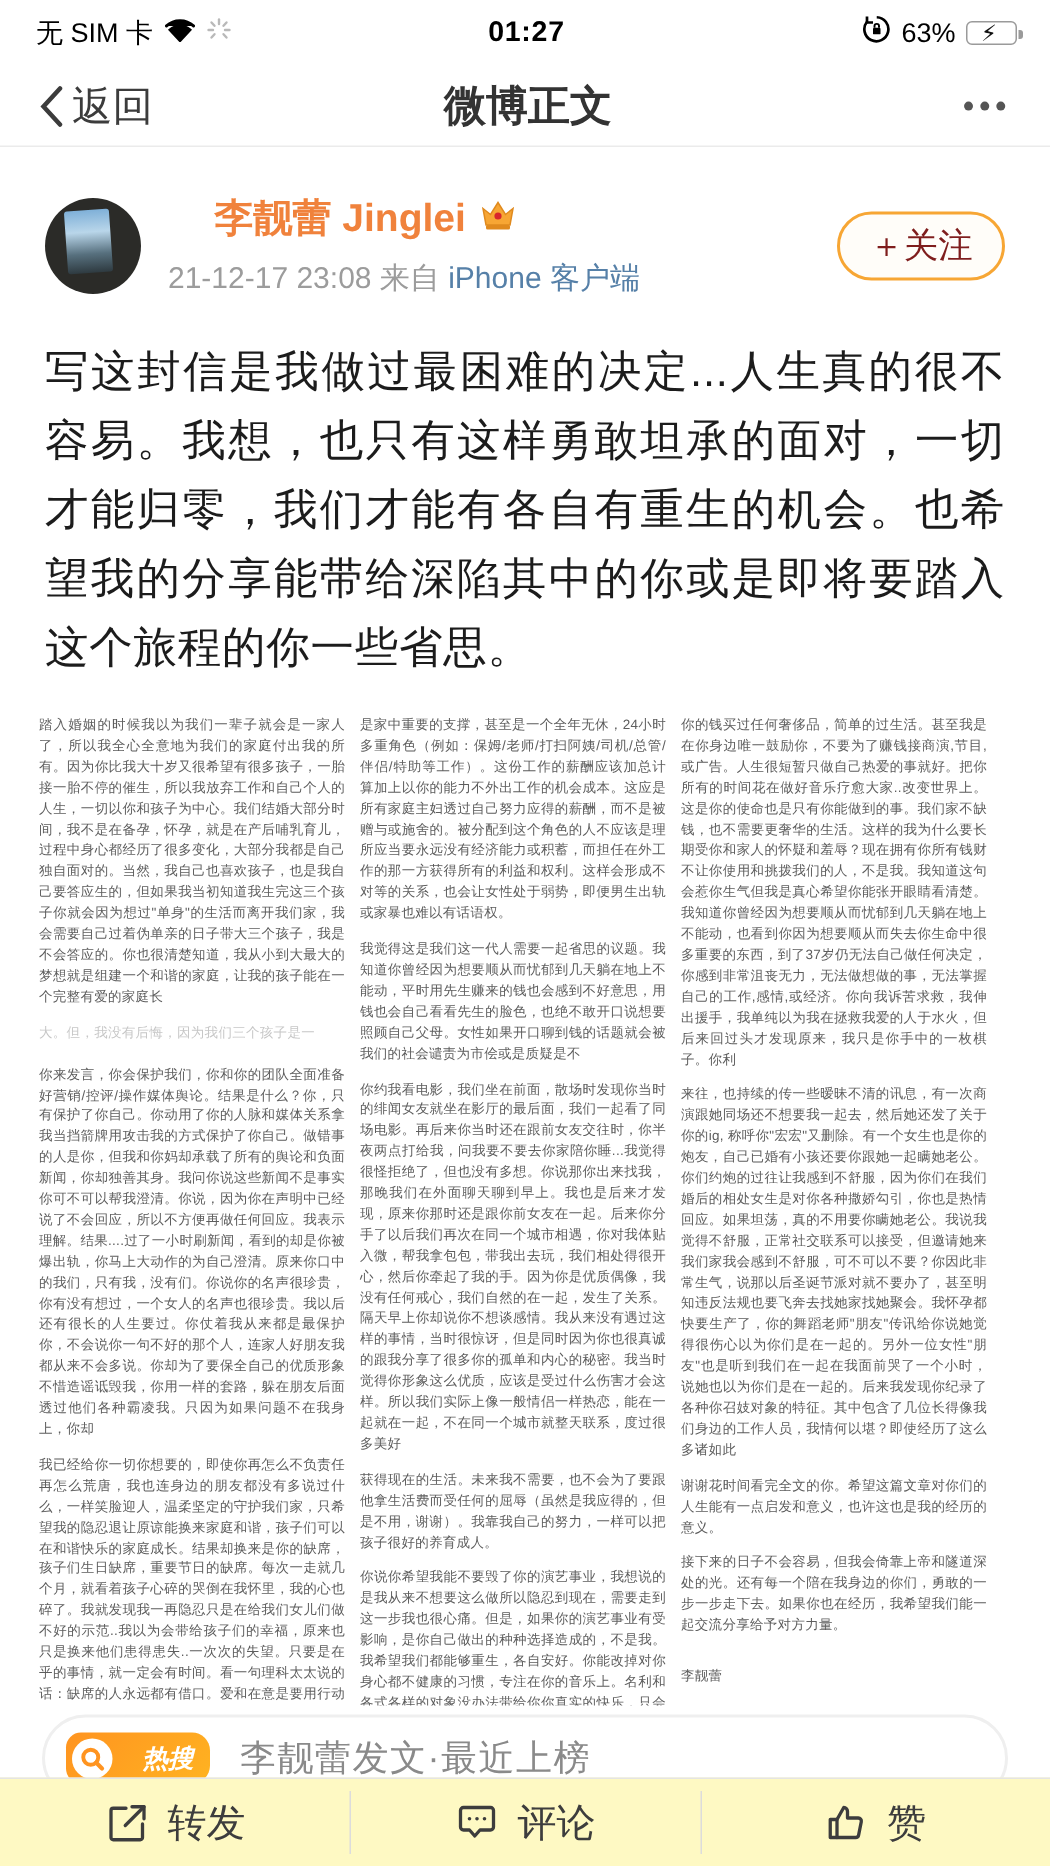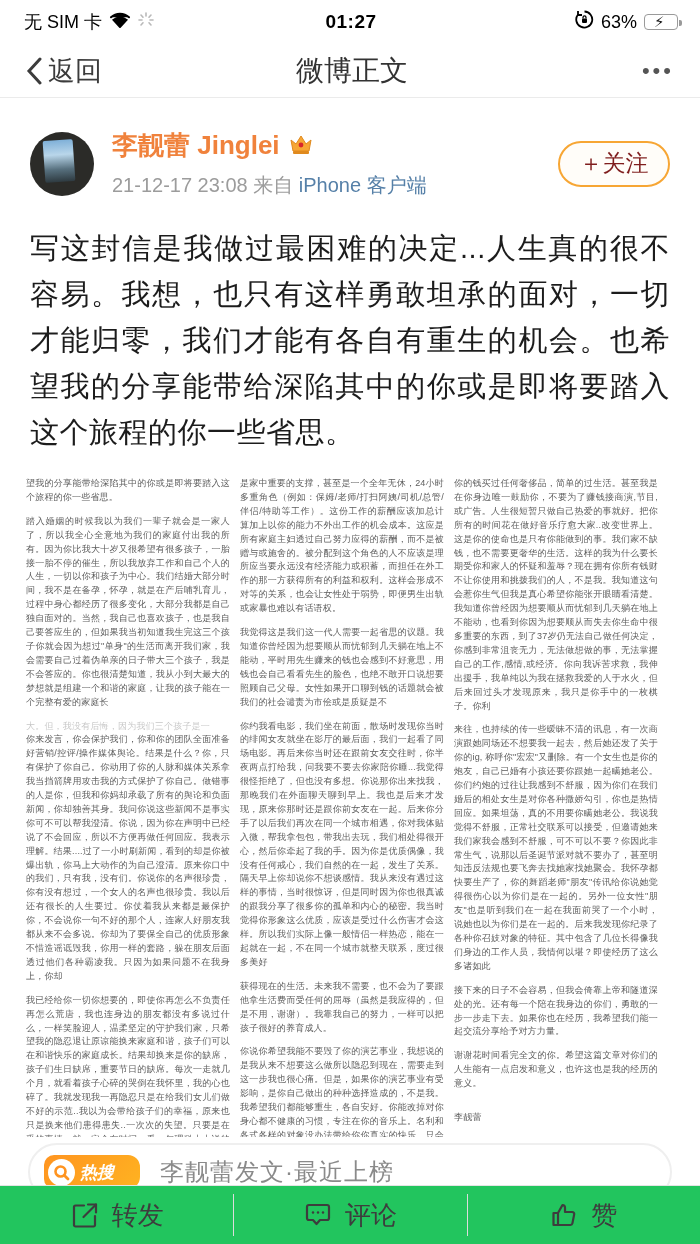--- a/index.html
+++ b/index.html
@@ -13,56 +13,56 @@
   .sb-time { font-weight:bold; font-size:19px; letter-spacing:.5px; }
   .batt { position:relative; width:34px; height:16px; border:1.5px solid #9a9a9a; border-radius:4px; padding:1px; }
   .batt:after { content:""; position:absolute; right:-5px; top:4.5px; width:3px; height:6px; background:#9a9a9a; border-radius:0 2px 2px 0; }
   .batt-fill { height:100%; width:63%; background:#35c759; border-radius:2px; }
   .batt-bolt { position:absolute; left:9px; top:-2px; font-size:15px; color:#111; text-shadow:0 0 2px #fff; }
 
   
   .nav { height:54px; display:flex; align-items:center; justify-content:space-between; padding:0 26px; border-bottom:1px solid #ebebeb; }
   .nav-back { display:flex; align-items:center; gap:6px; font-size:27px; color:#3c3c3c; }
   .nav-back svg { display:block; }
-  .nav-title { position:absolute; left:4px; right:0; text-align:center; font-size:28px; font-weight:normal; color:#333; pointer-events:none; }
+  .nav-title { position:absolute; left:4px; right:0; text-align:center; font-size:28px; font-weight:bold; color:#333; pointer-events:none; }
   .nav-more { font-size:22px; color:#555; letter-spacing:3px; }
 
   
   .header { display:flex; align-items:center; padding:30px 30px 0 30px; }
   .avatar { width:64px; height:64px; border-radius:50%; overflow:hidden; position:relative; background:#2b2b28; flex:0 0 auto; }
   .avatar .photo { position:absolute; left:14px; top:8px; width:30px; height:42px; background:linear-gradient(180deg,#7fb0d8 0%,#b9d6ea 35%,#57707e 70%,#2e3a40 100%); border-radius:2px; transform:rotate(-4deg); }
   .hmeta { margin-left:18px; flex:1; }
   .uname-row { display:flex; align-items:center; gap:8px; }
-  .uname { font-size:26px; font-weight:bold; color:#f0823c; }
+  .uname { font-size:26px; font-weight:bold; color:#f0823c;margin-left:31px; }
   .crown { display:inline-block; }
   .sub { margin-top:9px; font-size:20px; color:#9c9c9c; }
   .sub .src-link { color:#5680a8; }
   .follow-btn { flex:0 0 auto; width:112px; height:46px; border:2px solid #f7a634; border-radius:24px; color:#7f1d1d; font-size:23px; display:flex; align-items:center; justify-content:center; background:#fffdf9; }
 
   
   .body-text { padding:26px 30px 0 30px; font-size:29px; line-height:46px; color:#1c1c1c; letter-spacing:.5px; text-align:justify; }
 
   
   .letter { margin-top:14px; height:668px; padding:8px 26px 0 26px; display:flex; gap:10px; overflow:hidden; background:#fff; }
   .lcol { width:204px; flex:0 0 auto; }
   .lp { font-size:9px; line-height:13.9px; color:#5d5d5d; text-align:justify; margin-bottom:10px; letter-spacing:.2px; }
-  .lp.faded { opacity:.35; filter:blur(.4px); margin-bottom:0; }
+  .lp.faded { opacity:.35; filter:blur(.4px); margin-bottom:14px; }
   .lp.sig { text-align:left; margin-top:20px; }
 
   
   .hot-wrap { padding:6px 28px 0 28px; }
   .hot-pill { height:58px; border:2px solid #efefef; border-radius:30px; display:flex; align-items:center; padding:0 18px 0 14px; background:#fff; }
-  .hot-badge { position:relative; height:34px; min-width:96px; background:linear-gradient(135deg,#ff9420,#ffb321); border-radius:10px 12px 12px 10px; display:flex; align-items:center; padding:0 10px 0 4px; gap:5px; }
+  .hot-badge { position:relative; height:34px; min-width:96px; background:linear-gradient(135deg,#ff9420,#ffb321); border-radius:10px 12px 12px 10px; display:flex; align-items:center; padding:0 10px 0 4px; gap:20px; }
   .hot-q { width:27px; height:27px; background:#fff; border-radius:50%; display:flex; align-items:center; justify-content:center; }
   .hot-q svg { display:block; }
   .hot-badge-label { color:#fff; font-size:17px; font-weight:bold; font-style:italic; }
   .hot-text { margin-left:20px; font-size:24px; color:#8a8a8a; letter-spacing:1px; }
 
   
-  .toolbar { position:absolute; left:0; bottom:0; width:700px; height:59px; background:#22c55e; border-top:1px solid #e4e4e4; display:flex; }
+  .toolbar { position:absolute; left:0; bottom:0; width:700px; height:59px; background:#fef9c3; border-top:1px solid #e4e4e4; display:flex; }
   .tb-item { flex:1; display:flex; align-items:center; justify-content:center; gap:12px; font-size:26px; color:#3d3d3d; position:relative; }
   .tb-item + .tb-item:before { content:""; position:absolute; left:0; top:8px; bottom:8px; width:1px; background:#dcdcdc; }
   .tb-item svg { display:block; }
 </style>
 </head>
 <body>
 
 <div class="statusbar">
   <div class="sb-left">
     <span>无 SIM 卡</span>
@@ -132,38 +132,37 @@
       <span class="src-link">iPhone 客户端</span>
     </div>
   </div>
   <div class="follow-btn">＋关注</div>
 </div>
 
 <div class="body-text">写这封信是我做过最困难的决定...人生真的很不容易。我想，也只有这样勇敢坦承的面对，一切才能归零，我们才能有各自有重生的机会。也希望我的分享能带给深陷其中的你或是即将要踏入这个旅程的你一些省思。</div>
 
 <div class="letter">
   <div class="lcol">
-      <p class="lp">望我的分享能带给深陷其中的你或是即将要踏入这个旅程的你一些省思。</p>
       <p class="lp">踏入婚姻的时候我以为我们一辈子就会是一家人了，所以我全心全意地为我们的家庭付出我的所有。因为你比我大十岁又很希望有很多孩子，一胎接一胎不停的催生，所以我放弃工作和自己个人的人生，一切以你和孩子为中心。我们结婚大部分时间，我不是在备孕，怀孕，就是在产后哺乳育儿，过程中身心都经历了很多变化，大部分我都是自己独自面对的。当然，我自己也喜欢孩子，也是我自己要答应生的，但如果我当初知道我生完这三个孩子你就会因为想过"单身"的生活而离开我们家，我会需要自己过着伪单亲的日子带大三个孩子，我是不会答应的。你也很清楚知道，我从小到大最大的梦想就是组建一个和谐的家庭，让我的孩子能在一个完整有爱的家庭长</p>
       <p class="lp faded">大。但，我没有后悔，因为我们三个孩子是一</p>
       <p class="lp">你来发言，你会保护我们，你和你的团队全面准备好营销/控评/操作媒体舆论。结果是什么？你，只有保护了你自己。你动用了你的人脉和媒体关系拿我当挡箭牌用攻击我的方式保护了你自己。做错事的人是你，但我和你妈却承载了所有的舆论和负面新闻，你却独善其身。我问你说这些新闻不是事实你可不可以帮我澄清。你说，因为你在声明中已经说了不会回应，所以不方便再做任何回应。我表示理解。结果....过了一小时刷新闻，看到的却是你被爆出轨，你马上大动作的为自己澄清。原来你口中的我们，只有我，没有们。你说你的名声很珍贵，你有没有想过，一个女人的名声也很珍贵。我以后还有很长的人生要过。你仗着我从来都是最保护你，不会说你一句不好的那个人，连家人好朋友我都从来不会多说。你却为了要保全自己的优质形象不惜造谣诋毁我，你用一样的套路，躲在朋友后面透过他们各种霸凌我。只因为如果问题不在我身上，你却</p>
       <p class="lp">我已经给你一切你想要的，即使你再怎么不负责任再怎么荒唐，我也连身边的朋友都没有多说过什么，一样笑脸迎人，温柔坚定的守护我们家，只希望我的隐忍退让原谅能换来家庭和谐，孩子们可以在和谐快乐的家庭成长。结果却换来是你的缺席，孩子们生日缺席，重要节日的缺席。每次一走就几个月，就看着孩子心碎的哭倒在我怀里，我的心也碎了。我就发现我一再隐忍只是在给我们女儿们做不好的示范..我以为会带给孩子们的幸福，原来也只是换来他们患得患失..一次次的失望。只要是在乎的事情，就一定会有时间。看一句理科太太说的话：缺席的人永远都有借口。爱和在意是要用行动表示的。你当时说你爱我，你现在说你爱孩子，我有听见，但是没有看见。爱和在乎是反应在行为上，不是嘴上。</p>
     </div>
   <div class="lcol">
       <p class="lp">是家中重要的支撑，甚至是一个全年无休，24小时多重角色（例如：保姆/老师/打扫阿姨/司机/总管/伴侣/特助等工作）。这份工作的薪酬应该加总计算加上以你的能力不外出工作的机会成本。这应是所有家庭主妇透过自己努力应得的薪酬，而不是被赠与或施舍的。被分配到这个角色的人不应该是理所应当要永远没有经济能力或积蓄，而担任在外工作的那一方获得所有的利益和权利。这样会形成不对等的关系，也会让女性处于弱势，即便男生出轨或家暴也难以有话语权。</p>
       <p class="lp">我觉得这是我们这一代人需要一起省思的议题。我知道你曾经因为想要顺从而忧郁到几天躺在地上不能动，平时用先生赚来的钱也会感到不好意思，用钱也会自己看看先生的脸色，也绝不敢开口说想要照顾自己父母。女性如果开口聊到钱的话题就会被我们的社会谴责为市侩或是质疑是不</p>
       <p class="lp">你约我看电影，我们坐在前面，散场时发现你当时的绯闻女友就坐在影厅的最后面，我们一起看了同场电影。再后来你当时还在跟前女友交往时，你半夜两点打给我，问我要不要去你家陪你睡...我觉得很怪拒绝了，但也没有多想。你说那你出来找我，那晚我们在外面聊天聊到早上。我也是后来才发现，原来你那时还是跟你前女友在一起。后来你分手了以后我们再次在同一个城市相遇，你对我体贴入微，帮我拿包包，带我出去玩，我们相处得很开心，然后你牵起了我的手。因为你是优质偶像，我没有任何戒心，我们自然的在一起，发生了关系。隔天早上你却说你不想谈感情。我从来没有遇过这样的事情，当时很惊讶，但是同时因为你也很真诚的跟我分享了很多你的孤单和内心的秘密。我当时觉得你形象这么优质，应该是受过什么伤害才会这样。所以我们实际上像一般情侣一样热恋，能在一起就在一起，不在同一个城市就整天联系，度过很多美好</p>
       <p class="lp">获得现在的生活。未来我不需要，也不会为了要跟他拿生活费而受任何的屈辱（虽然是我应得的，但是不用，谢谢）。我靠我自己的努力，一样可以把孩子很好的养育成人。</p>
       <p class="lp">你说你希望我能不要毁了你的演艺事业，我想说的是我从来不想要这么做所以隐忍到现在，需要走到这一步我也很心痛。但是，如果你的演艺事业有受影响，是你自己做出的种种选择造成的，不是我。我希望我们都能够重生，各自安好。你能改掉对你身心都不健康的习惯，专注在你的音乐上。名利和各式各样的对象没办法带给你你真实的快乐，只会带你走向一个无底的深渊...希望你也可以诚实的面对自己，不要在意世俗的眼光，跟对的人在一起。</p>
     </div>
   <div class="lcol">
       <p class="lp">你的钱买过任何奢侈品，简单的过生活。甚至我是在你身边唯一鼓励你，不要为了赚钱接商演,节目,或广告。人生很短暂只做自己热爱的事就好。把你所有的时间花在做好音乐疗愈大家..改变世界上。这是你的使命也是只有你能做到的事。我们家不缺钱，也不需要更奢华的生活。这样的我为什么要长期受你和家人的怀疑和羞辱？现在拥有你所有钱财不让你使用和挑拨我们的人，不是我。我知道这句会惹你生气但我是真心希望你能张开眼睛看清楚。我知道你曾经因为想要顺从而忧郁到几天躺在地上不能动，也看到你因为想要顺从而失去你生命中很多重要的东西，到了37岁仍无法自己做任何决定，你感到非常沮丧无力，无法做想做的事，无法掌握自己的工作,感情,或经济。你向我诉苦求救，我伸出援手，我单纯以为我在拯救我爱的人于水火，但后来回过头才发现原来，我只是你手中的一枚棋子。你利</p>
       <p class="lp">来往，也持续的传一些暧昧不清的讯息，有一次商演跟她同场还不想要我一起去，然后她还发了关于你的ig, 称呼你"宏宏"又删除。有一个女生也是你的炮友，自己已婚有小孩还要你跟她一起瞒她老公。你们约炮的过往让我感到不舒服，因为你们在我们婚后的相处女生是对你各种撒娇勾引，你也是热情回应。如果坦荡，真的不用要你瞒她老公。我说我觉得不舒服，正常社交联系可以接受，但邀请她来我们家我会感到不舒服，可不可以不要？你因此非常生气，说那以后圣诞节派对就不要办了，甚至明知违反法规也要飞奔去找她家找她聚会。我怀孕都快要生产了，你的舞蹈老师"朋友"传讯给你说她觉得很伤心以为你们是在一起的。另外一位女性"朋友"也是听到我们在一起在我面前哭了一个小时，说她也以为你们是在一起的。后来我发现你纪录了各种你召妓对象的特征。其中包含了几位长得像我们身边的工作人员，我情何以堪？即使经历了这么多诸如此</p>
+      <p class="lp">谢谢花时间看完全文的你。希望这篇文章对你们的人生能有一点启发和意义，也许这也是我的经历的意义。</p>
       <p class="lp">接下来的日子不会容易，但我会倚靠上帝和隧道深处的光。还有每一个陪在我身边的你们，勇敢的一步一步走下去。如果你也在经历，我希望我们能一起交流分享给予对方力量。</p>
-      <p class="lp">谢谢花时间看完全文的你。希望这篇文章对你们的人生能有一点启发和意义，也许这也是我的经历的意义。</p>
       <p class="lp sig">李靓蕾</p>
     </div>
 </div>
 
 <div class="hot-wrap">
   <div class="hot-pill">
     <div class="hot-badge">
       <span class="hot-q">
         <svg width="17" height="17" viewBox="0 0 17 17">
             <circle cx="7.5" cy="7.5" r="5" fill="none" stroke="#ff9420" stroke-width="2.6"></circle>

